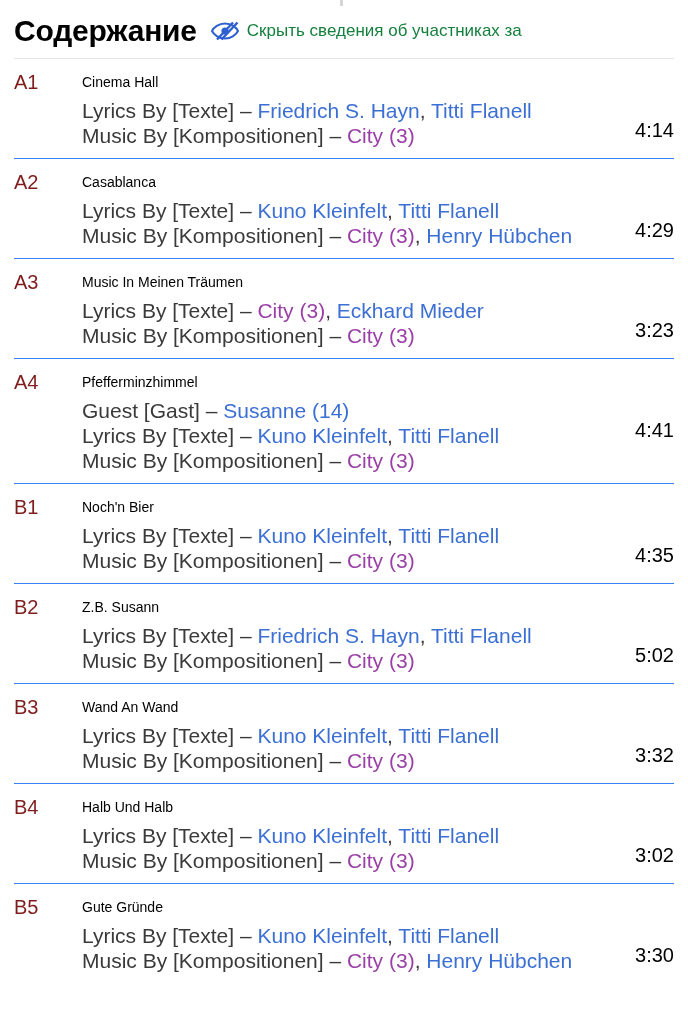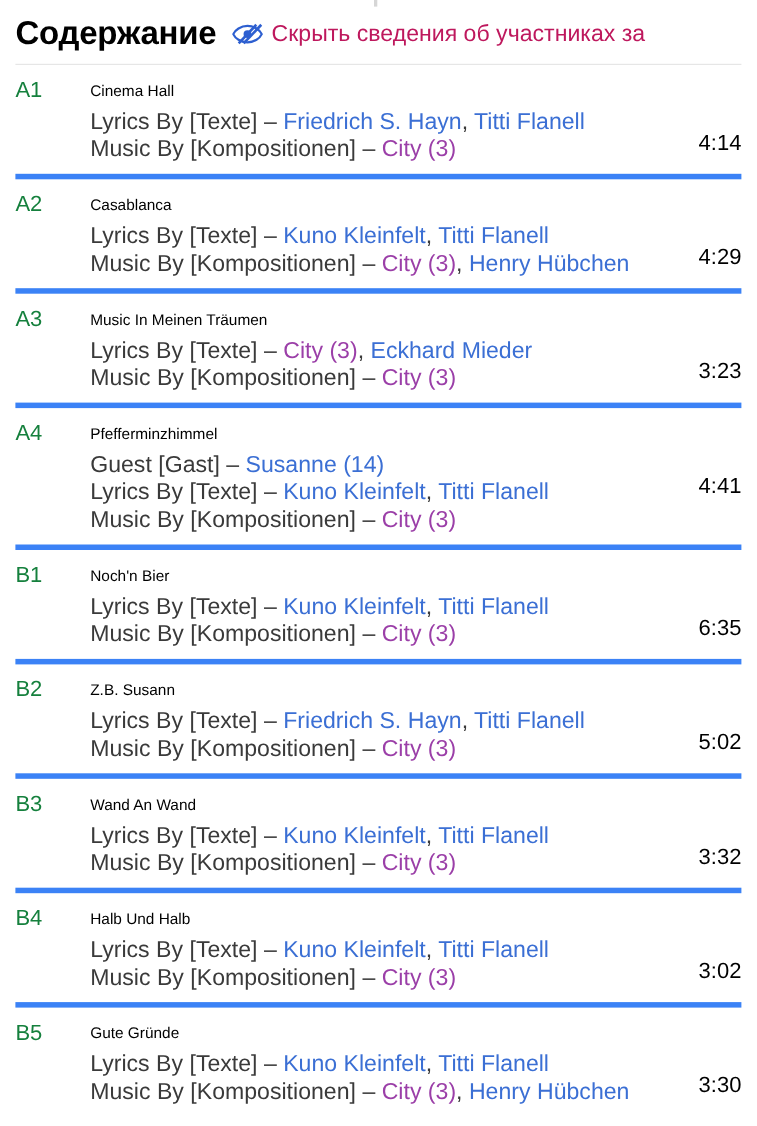--- a/index.html
+++ b/index.html
@@ -50,42 +50,42 @@
     overflow: hidden;
   }
   .eye-icon {
     display: inline-block;
     width: 28px;
     height: 22px;
     flex: none;
     margin-right: 8px;
   }
   .hide-credits-label {
-    font-size: 21px;
-    color: #be185d;
+    font-size: 17px;
+    color: #15803d;
     font-weight: normal;
   }
   .tracklist {
     padding: 0 14px;
     box-sizing: border-box;
   }
   .track {
     display: flex;
     align-items: flex-start;
     padding: 10px 0 10px 0;
-    border-top: 5px solid #3b82f6;
+    border-top: 1px solid #3b82f6;
   }
   .track:first-child {
     border-top: 1px solid #e4e4e4;
   }
   .pos {
     width: 68px;
     flex: none;
     font-size: 20px;
-    color: #15803d;
+    color: #7f1d1d;
     line-height: 26px;
   }
   .track-main {
     flex: 1 1 auto;
     min-width: 0;
   }
   .title {
     font-size: 14px;
     color: #000;
     line-height: 27px;
@@ -182,21 +182,21 @@
         </div>
         <div class="dur">4:41</div>
       </div>
       <div class="track">
         <div class="pos">B1</div>
         <div class="track-main">
           <div class="title">Noch'n Bier</div>
           <div class="credit"><span class="role">Lyrics By [Texte] </span><span class="dash">– </span><a class="artist" href="#">Kuno Kleinfelt</a><span class="sep">, </span><a class="artist" href="#">Titti Flanell</a></div>
           <div class="credit"><span class="role">Music By [Kompositionen] </span><span class="dash">– </span><a class="artist purple" href="#">City (3)</a></div>
         </div>
-        <div class="dur">6:35</div>
+        <div class="dur">4:35</div>
       </div>
       <div class="track">
         <div class="pos">B2</div>
         <div class="track-main">
           <div class="title">Z.B. Susann</div>
           <div class="credit"><span class="role">Lyrics By [Texte] </span><span class="dash">– </span><a class="artist" href="#">Friedrich S. Hayn</a><span class="sep">, </span><a class="artist" href="#">Titti Flanell</a></div>
           <div class="credit"><span class="role">Music By [Kompositionen] </span><span class="dash">– </span><a class="artist purple" href="#">City (3)</a></div>
         </div>
         <div class="dur">5:02</div>
       </div>

